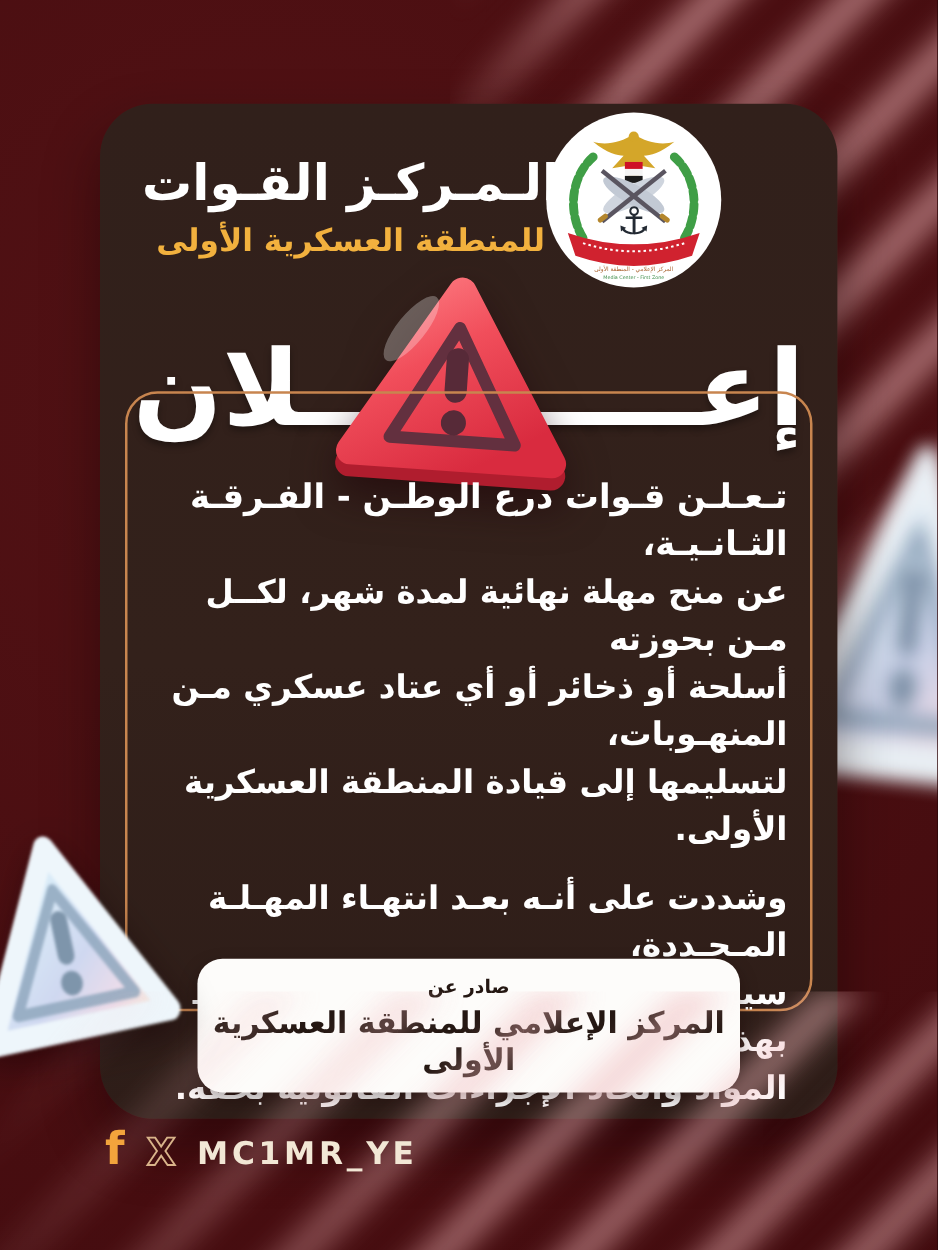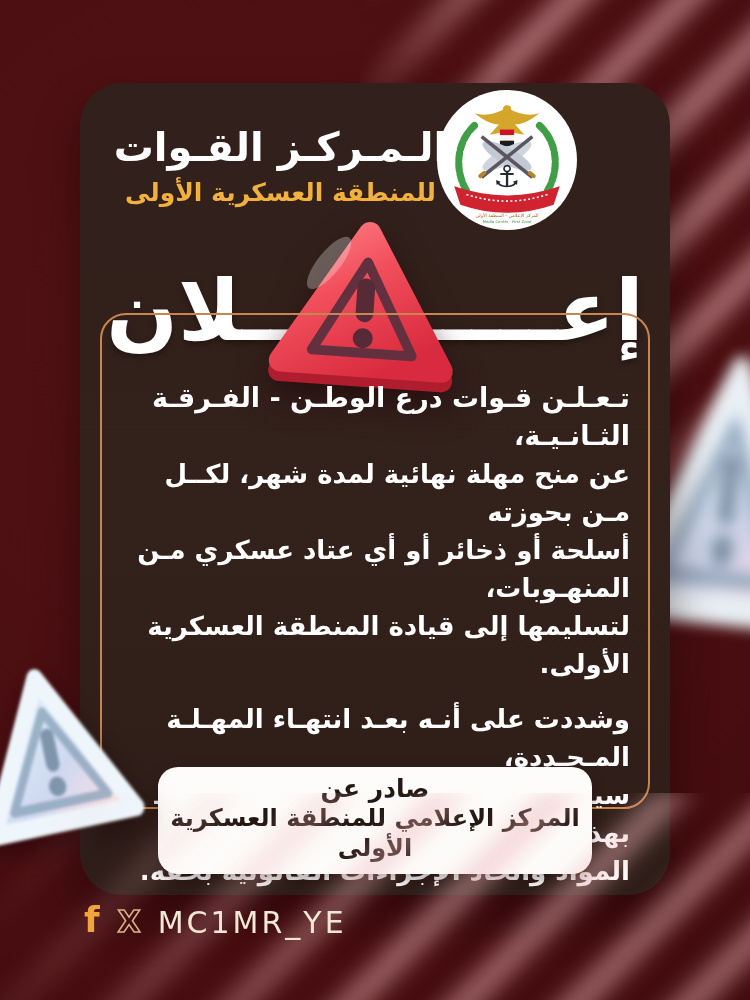--- a/index.html
+++ b/index.html
@@ -45,26 +45,26 @@
   
   .body-text{position:absolute;left:40px;right:40px;top:296px;text-align:center;direction:rtl;
       color:#ffffff;font-size:26px;font-weight:700;line-height:38px;}
   .body-text .lead{font-size:27px;font-weight:800;}
   .body-text p{margin:0 0 17px 0;text-align:right;}
   .body-text p:last-child{margin-bottom:0;}
   
   .issued-box{position:absolute;left:78px;right:78px;top:684px;background:#fdfcfa;border-radius:20px;
       padding:8px 12px 11px;text-align:center;direction:rtl;color:#241712;
       box-shadow:0 6px 14px rgba(20,0,4,.35);}
-  .issued-line1{font-size:25px;font-weight:800;line-height:28px;}
+  .issued-line1{font-size:15px;font-weight:800;line-height:28px;}
   .issued-line2{font-size:24px;font-weight:800;line-height:30px;}
   
   .social{position:absolute;left:84px;top:899px;height:46px;display:flex;align-items:center;gap:13px;z-index:7;}
   .fb{color:#f2a43c;font-size:36px;font-weight:800;line-height:1;transform:translateY(-2px);}
-  .handle{color:#f2e7d5;font-size:30px;font-weight:400;letter-spacing:3px;}
+  .handle{color:#f2e7d5;font-size:25px;font-weight:700;letter-spacing:3px;}
   .ico{display:block;}
 </style>
 </head>
 <body>
 
 <div class="stage">
 
   <div class="stripes stripes-tr"></div>
 
   <div class="glass-tri right">

